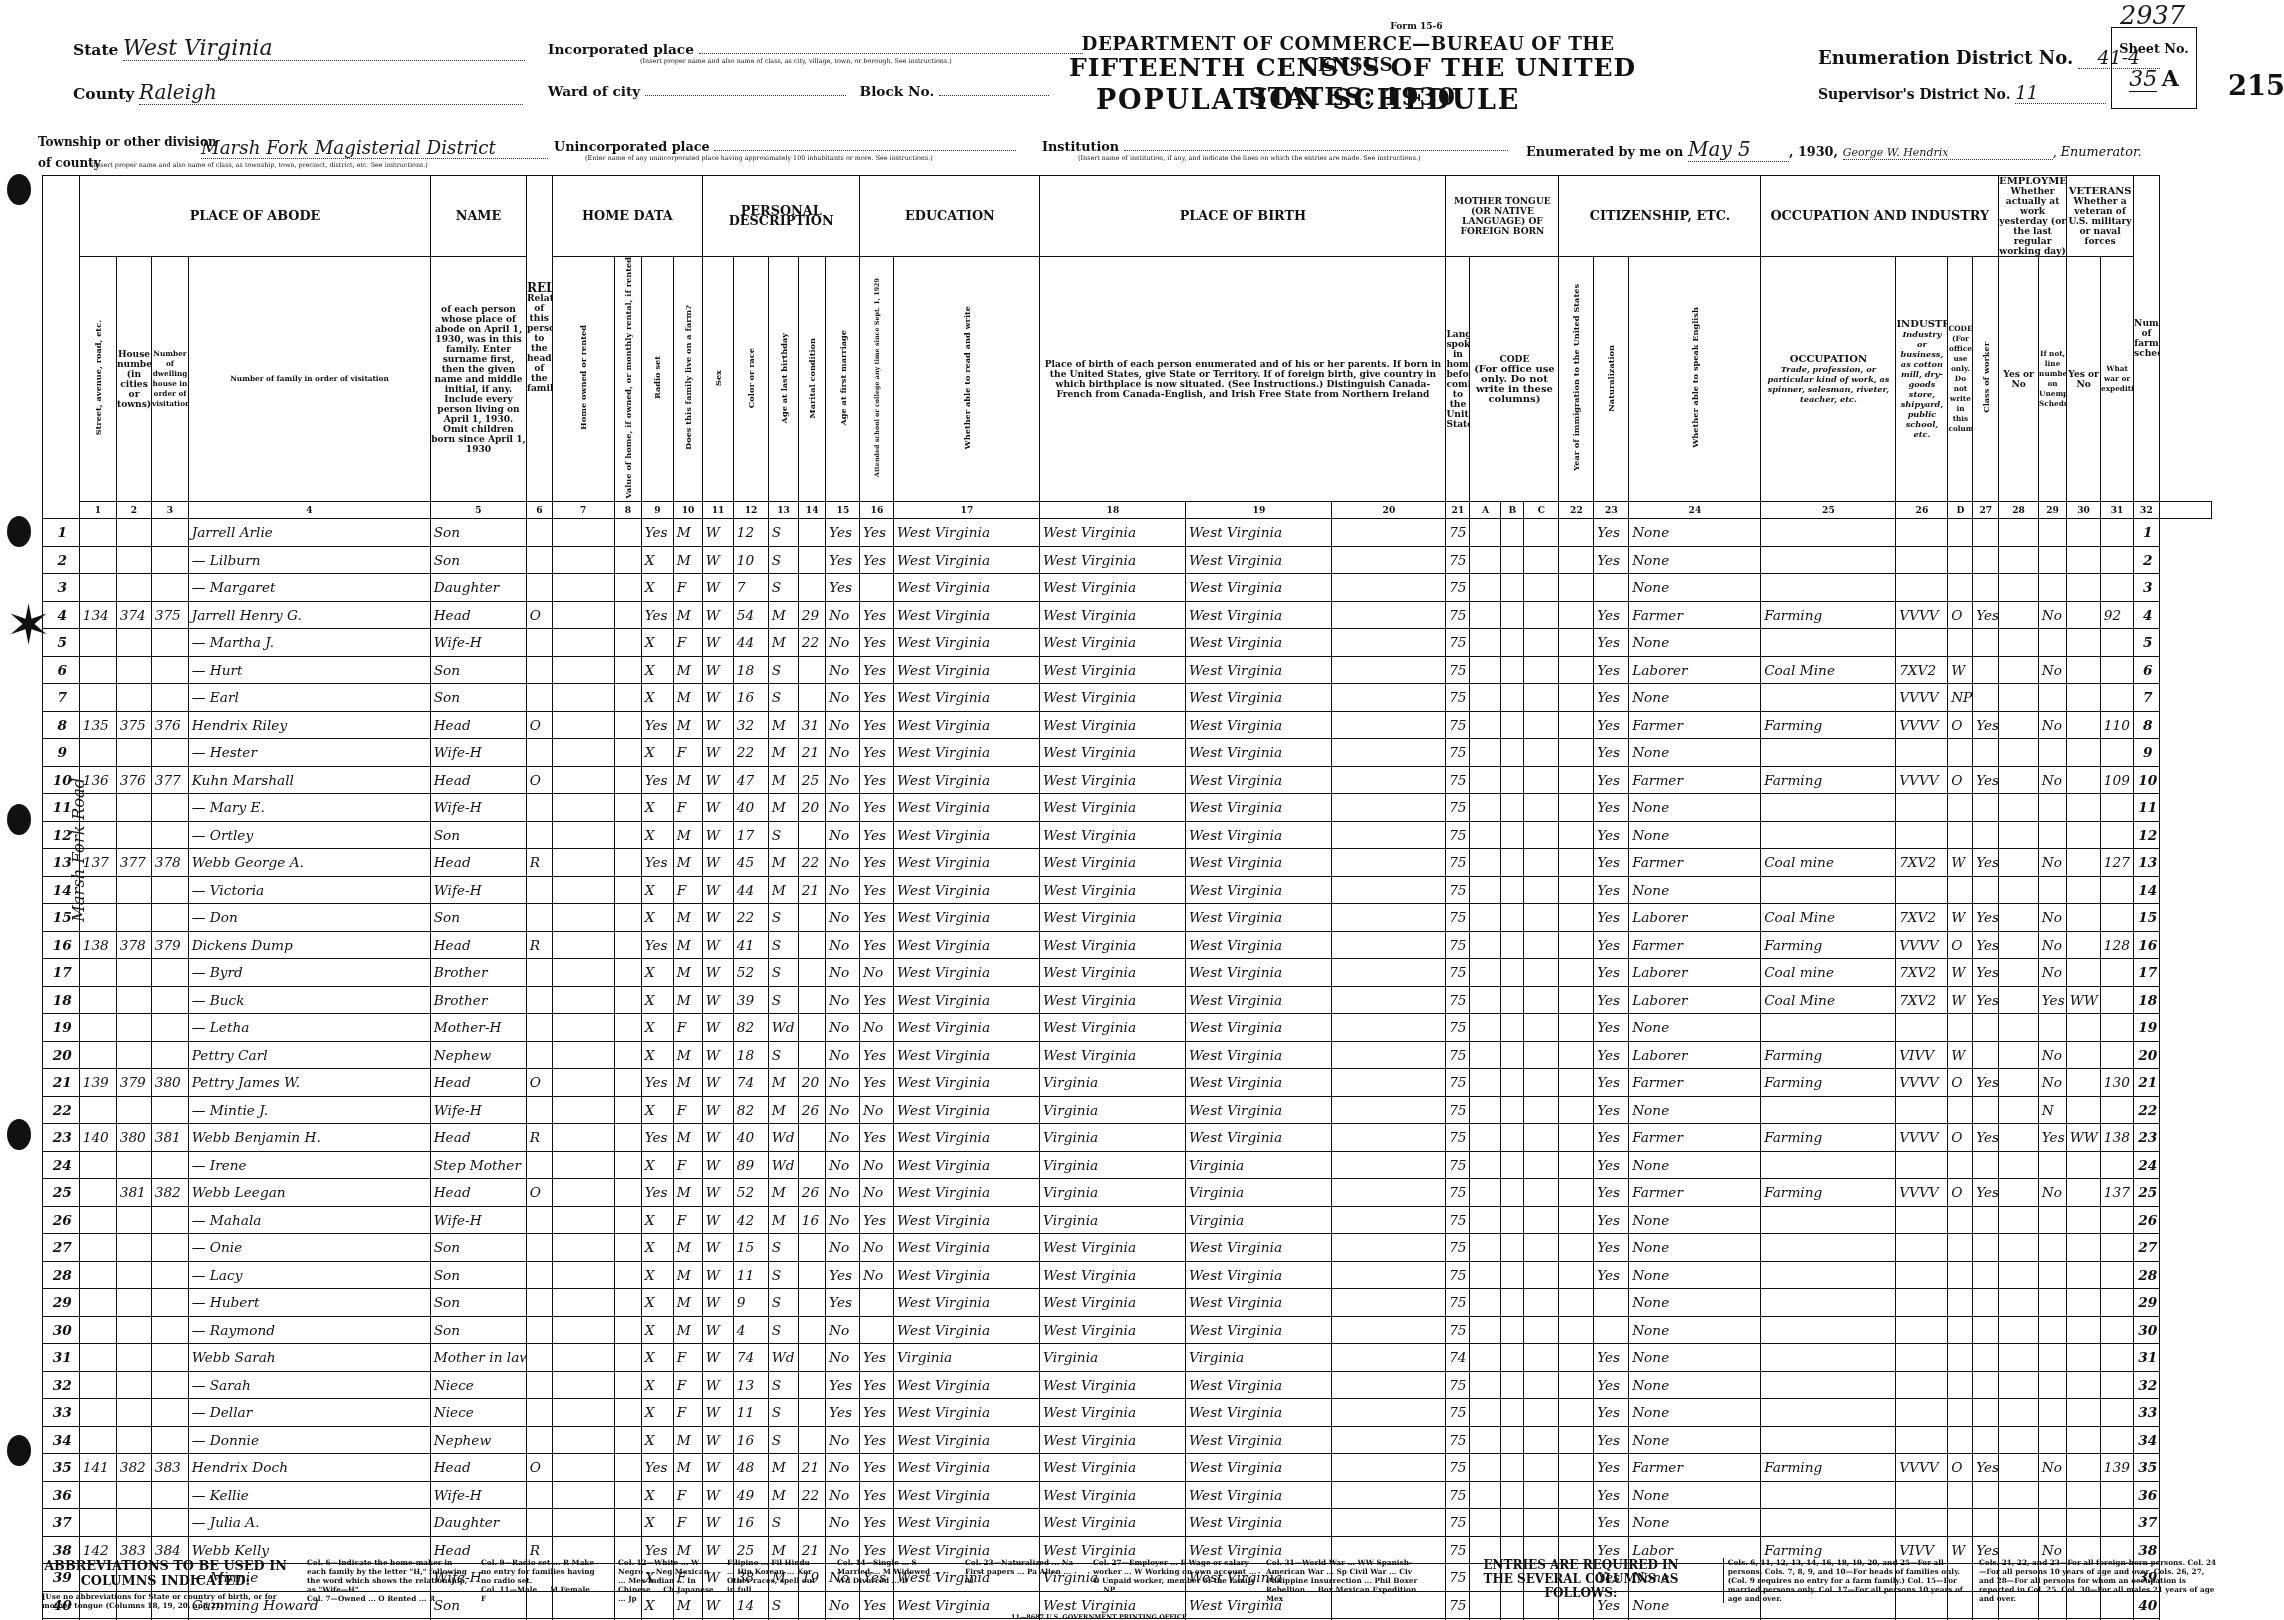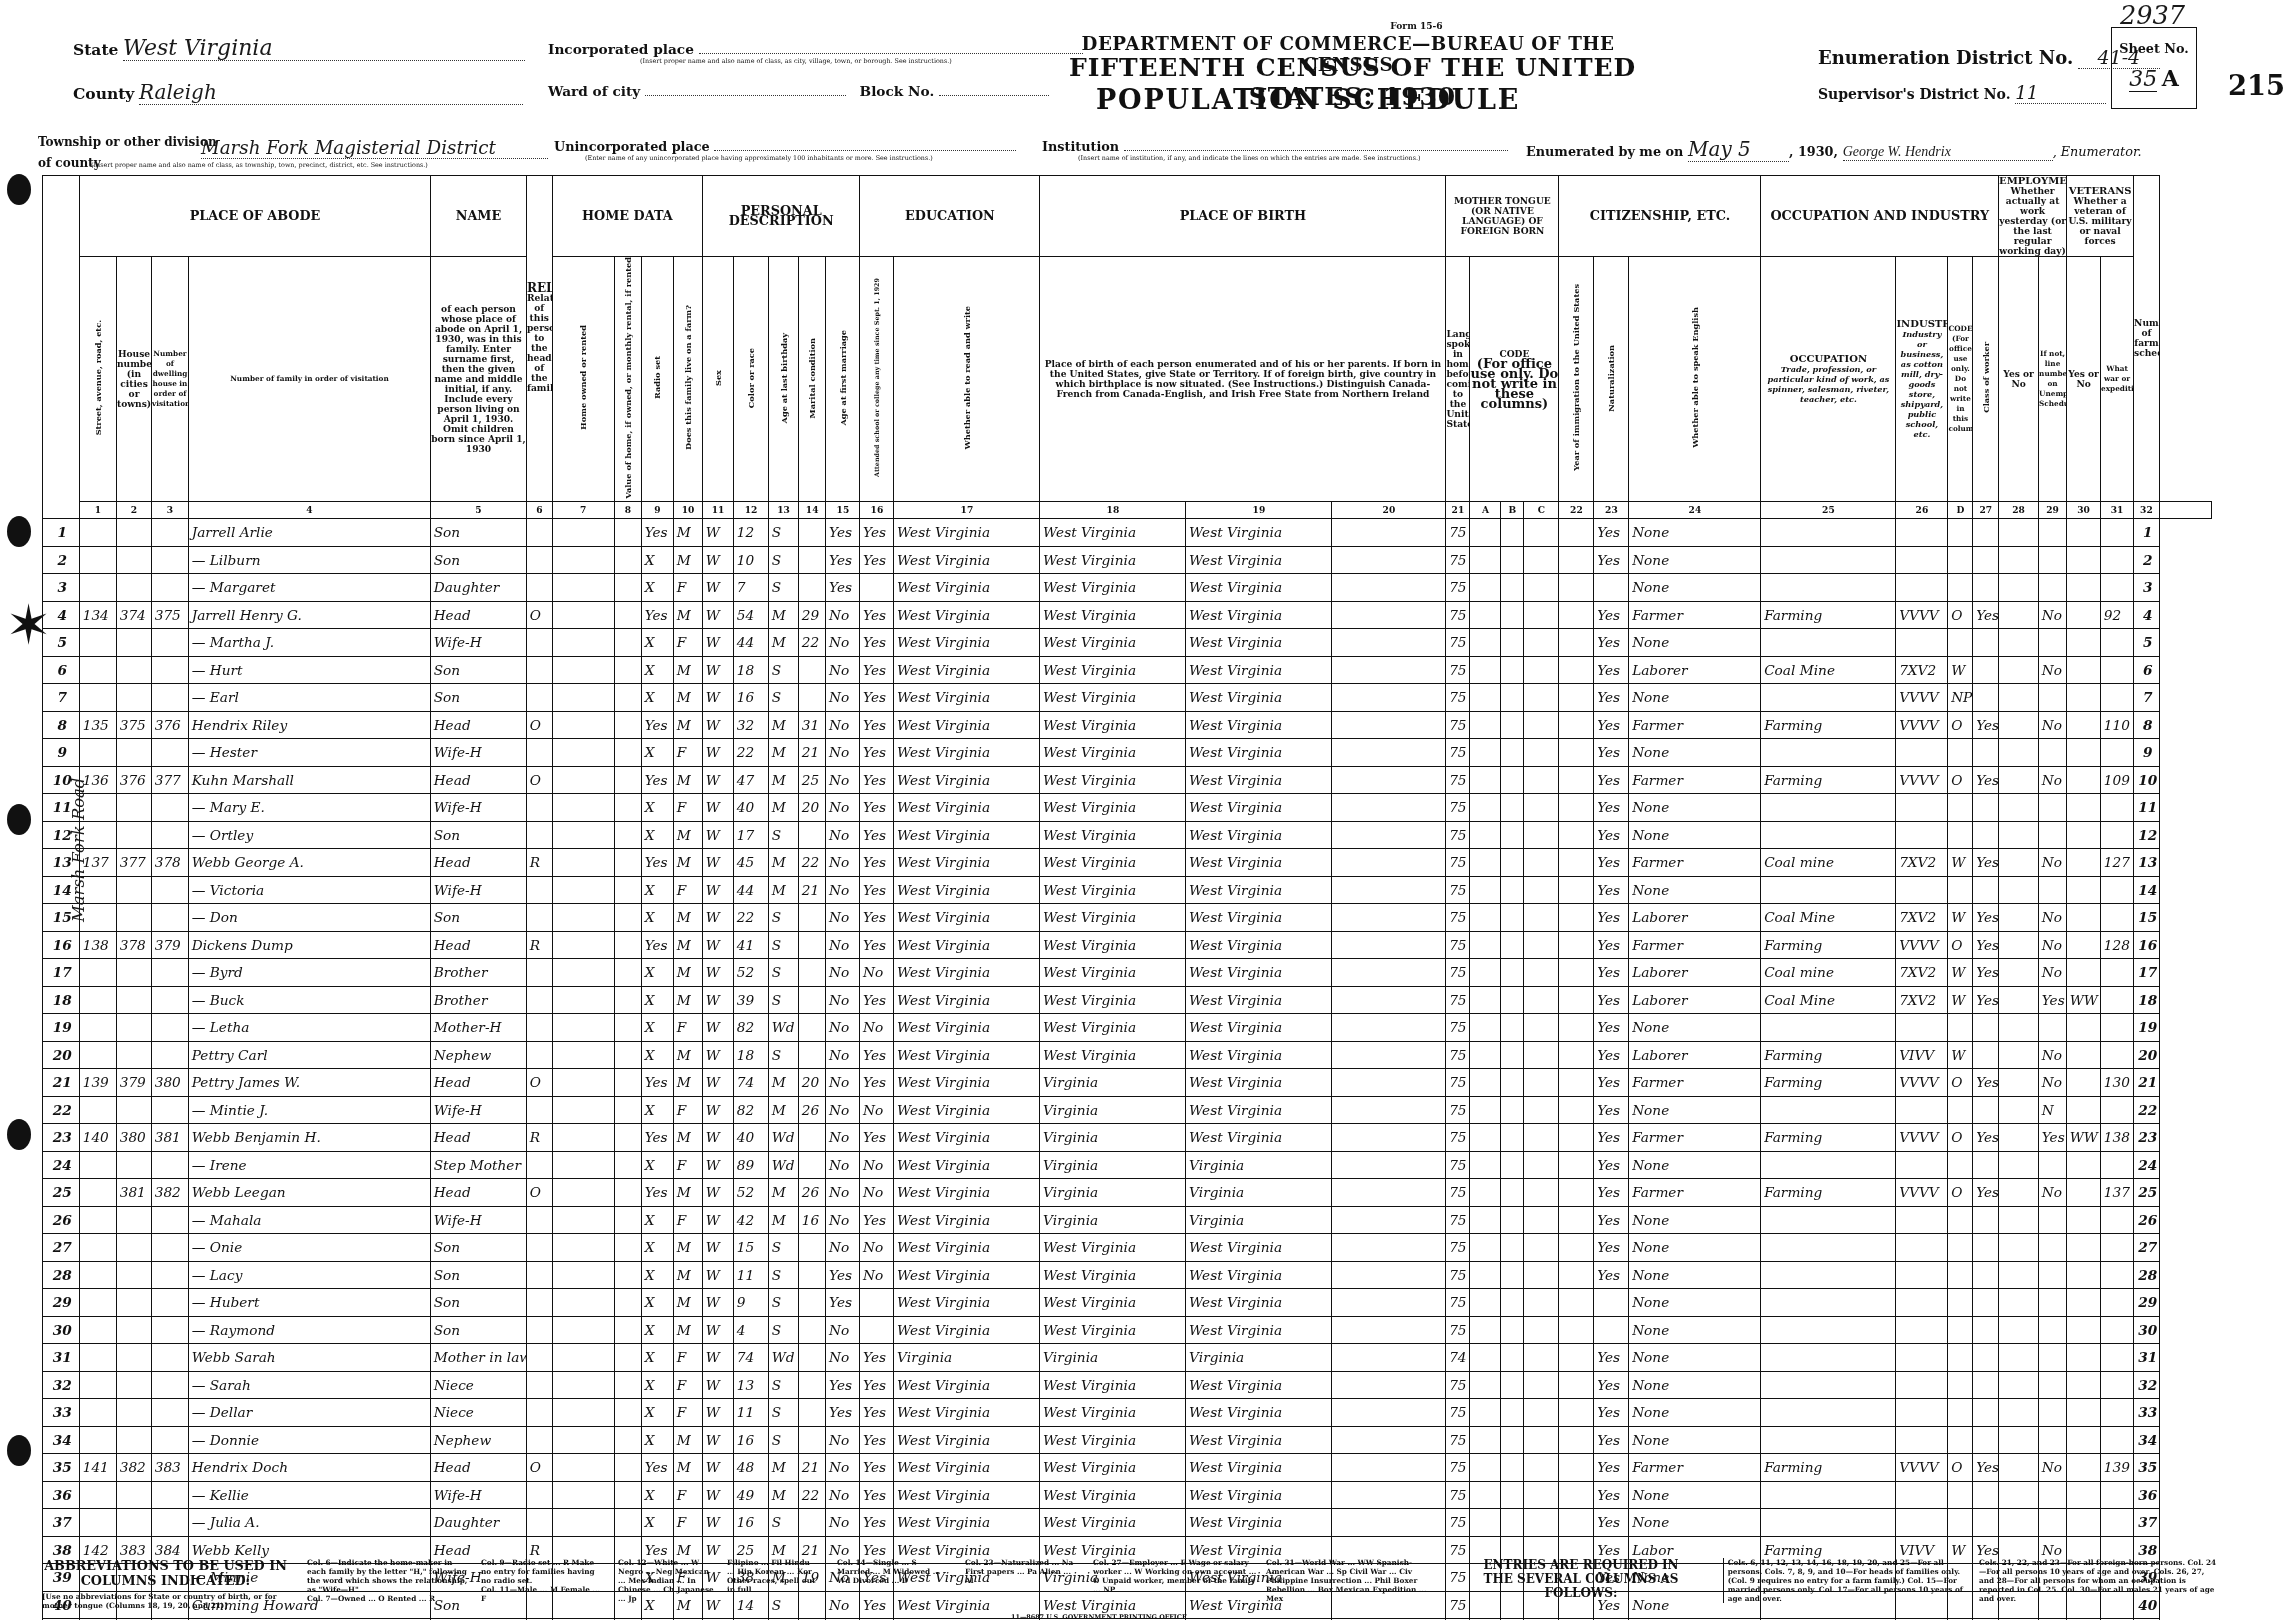--- a/index.html
+++ b/index.html
@@ -84,21 +84,21 @@
   <div style="margin-top:9.1px;">
     <span class="hand" style="font-size:22px;border-bottom:1.4px solid #111;">35</span>
     <span class="print" style="font-size:22px;">A</span>
   </div>
 </div>
 <div class="pagenum print">215</div>
 
 <div class="abs" style="left:1526px;top:137px;">
   <span class="print" style="font-size:12.8px;">Enumerated by me on</span>
   <span class="line hand" style="width:101px;font-size:20px;">May 5</span><span class="print" style="font-size:12.8px;">, 1930,</span>
-  <span class="line hand" style="width:210px;font-size:14px;font-family:Liberation Serif, serif;">George W. Hendrix</span><span style="font-size:12.8px;font-style:italic;">, Enumerator.</span>
+  <span class="line hand" style="width:210px;font-size:11px;">George W. Hendrix</span><span style="font-size:12.8px;font-style:italic;">, Enumerator.</span>
 </div>
 
 <div class="bullet" style="top:174px;"></div>
 <div class="bullet" style="top:516px;"></div>
 <div class="bullet" style="top:804px;"></div>
 <div class="bullet" style="top:1119px;"></div>
 <div class="bullet" style="top:1435px;"></div>
 <div class="star">✶</div>
 <div class="abs hand" style="left:69px;top:630px;font-size:16.4px;writing-mode:vertical-rl;transform:rotate(180deg);height:292px;">Marsh Fork Road</div>
 
@@ -182,21 +182,21 @@
       <th><span class="vtext">Color or race</span></th>
       <th><span class="vtext">Age at last birthday</span></th>
       <th><span class="vtext">Marital condition</span></th>
       <th><span class="vtext">Age at first marriage</span></th>
       <th><span class="vtext" style="font-size:6.4px;">Attended school or college any time since Sept. 1, 1929</span></th>
       <th><span class="vtext">Whether able to read and write</span></th>
       <th colspan="3" style="font-size:9.1px;padding:3.7px;">Place of birth of each person enumerated and of his or her parents. If born in the United States, give State or Territory. If of foreign birth, give country in which birthplace is now situated. (See Instructions.) Distinguish Canada-French from Canada-English, and Irish Free State from Northern Ireland</th>
       <th>Language spoken in home before coming to the United States</th>
       <th colspan="3">
           <div>CODE</div>
-          <div style="font-size:13px;text-align:center;">(For office use only. Do not write in these columns)</div>
+          <div style="font-size:10px;text-align:center;">(For office use only. Do not write in these columns)</div>
         </th>
       <th><span class="vtext">Year of immigration to the United States</span></th>
       <th><span class="vtext">Naturalization</span></th>
       <th><span class="vtext">Whether able to speak English</span></th>
       <th>
           <div style="font-size:10px;">OCCUPATION</div>
           <div style="font-size:8.2px;font-style:italic;">Trade, profession, or particular kind of work, as spinner, salesman, riveter, teacher, etc.</div>
         </th>
       <th>
           <div style="font-size:10px;">INDUSTRY</div>

